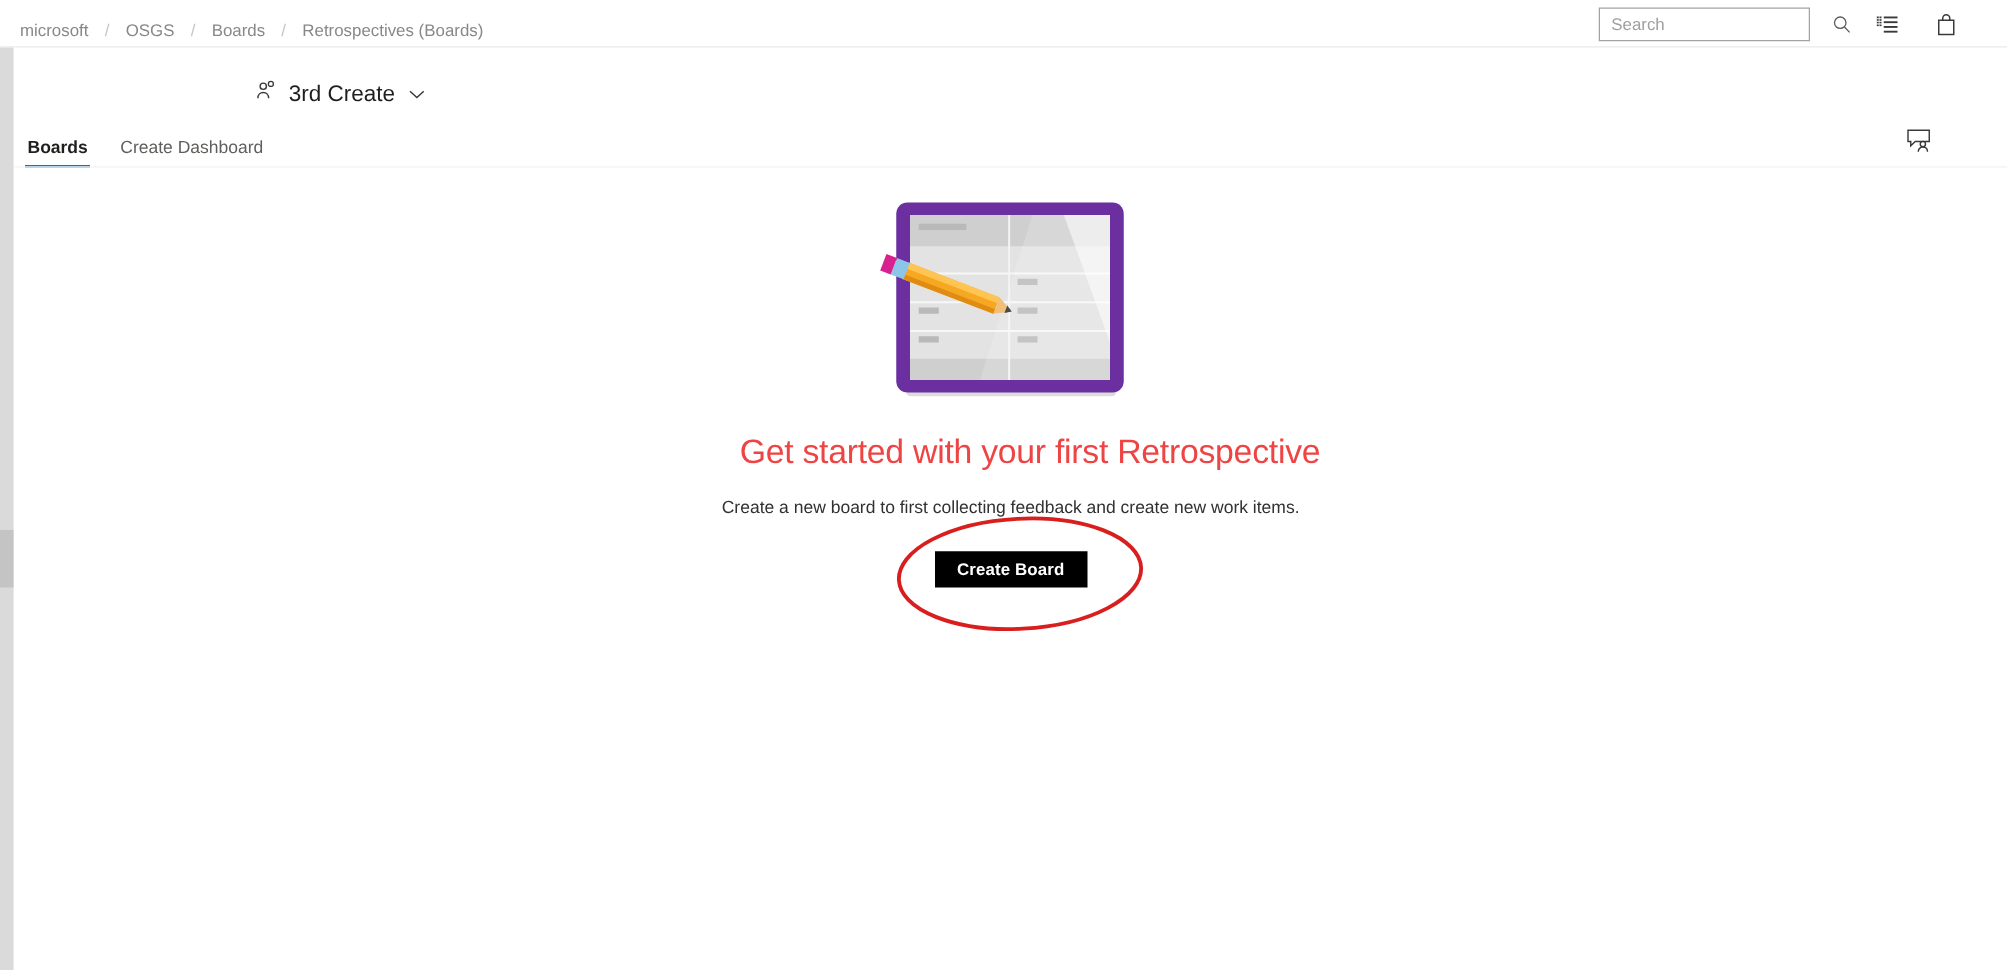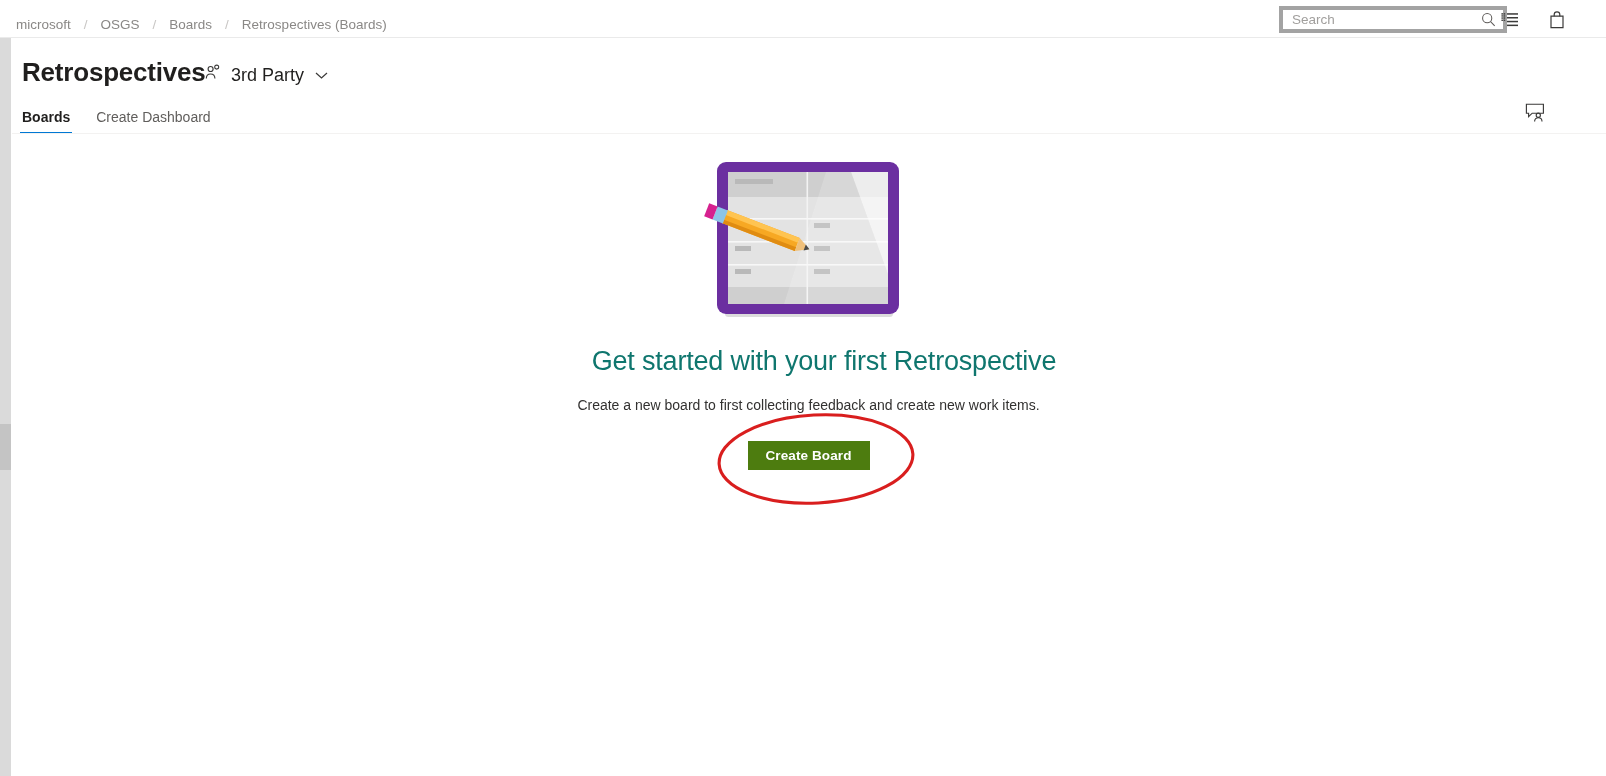--- a/index.html
+++ b/index.html
@@ -43,22 +43,22 @@
   .crumb-sep {
     font-size: 13.5px;
     color: #c8c6c4;
     padding: 0 11px;
     line-height: 38px;
   }
 
   .search-wrap {
     position: absolute;
     left: 1279px; top: 6px;
-    width: 228px; height: 27px;
-    border: 4px solid #a3a3a3;
+    width: 169px; height: 27px;
+    border: 1px solid #a3a3a3;
     background: #ffffff;
     display: flex;
     align-items: center;
   }
   .search-input {
     flex: 1;
     border: none;
     outline: none;
     height: 25px;
     padding-left: 9px;
@@ -192,39 +192,39 @@
     top: 22px;
     width: 220px;
     height: 170px;
   }
   .empty-title {
     position: absolute;
     left: 0; right: 0;
     top: 212px;
     font-size: 27px;
     font-weight: 400;
-    color: #0f766e;
+    color: #ef4444;
     letter-spacing: -0.2px;
     padding-left: 31px;
   }
   .empty-sub {
     position: absolute;
     left: 0; right: 0;
     top: 263px;
     font-size: 14px;
     color: #323130;
   }
   .create-btn {
     position: absolute;
     left: 50%;
     margin-left: -61px;
     top: 307px;
     width: 122px;
     height: 29px;
-    background: #4d7c0f;
+    background: #000000;
     color: #ffffff;
     border: none;
     font-size: 13.5px;
     font-weight: 700;
     font-family: "Liberation Sans", sans-serif;
     cursor: pointer;
     letter-spacing: 0.1px;
   }
 
   
@@ -283,31 +283,30 @@
 
     <div class="hdr-icon" id="icon-marketplace">
       <svg width="16" height="18" viewBox="0 0 16 18">
         <path d="M2 5.2 H14 V16.6 H2 Z" fill="none" stroke="#3b3a39" stroke-width="1.2"></path>
         <path d="M5.2 5.2 V3.6 a2.8 2.8 0 0 1 5.6 0 V5.2" fill="none" stroke="#3b3a39" stroke-width="1.2"></path>
       </svg>
     </div>
   </div>
 
   <div class="page-head">
-    <div class="page-title">Retrospectives</div>
 
     <div class="team-picker">
       <span>
         <svg width="18" height="18" viewBox="0 0 18 18">
           <circle cx="6.6" cy="5" r="2.5" fill="none" stroke="#3b3a39" stroke-width="1.15"></circle>
           <path d="M2.3 14.6 c0-2.8 1.9-4.6 4.3-4.6 s4.3 1.8 4.3 4.6" fill="none" stroke="#3b3a39" stroke-width="1.15"></path>
           <circle cx="12.7" cy="3.1" r="2" fill="none" stroke="#3b3a39" stroke-width="1.05"></circle>
         </svg>
       </span>
-      <span class="team-name">3rd Party</span>
+      <span class="team-name">3rd Create</span>
       <span class="chev">
         <svg width="13" height="9" viewBox="0 0 13 9">
           <polyline points="1,2 6.5,7 12,2" fill="none" stroke="#3b3a39" stroke-width="1.2"></polyline>
         </svg>
       </span>
     </div>
 
     <div class="tabs">
       <div class="tab active">Boards</div>
       <div class="tab">Create Dashboard</div>

